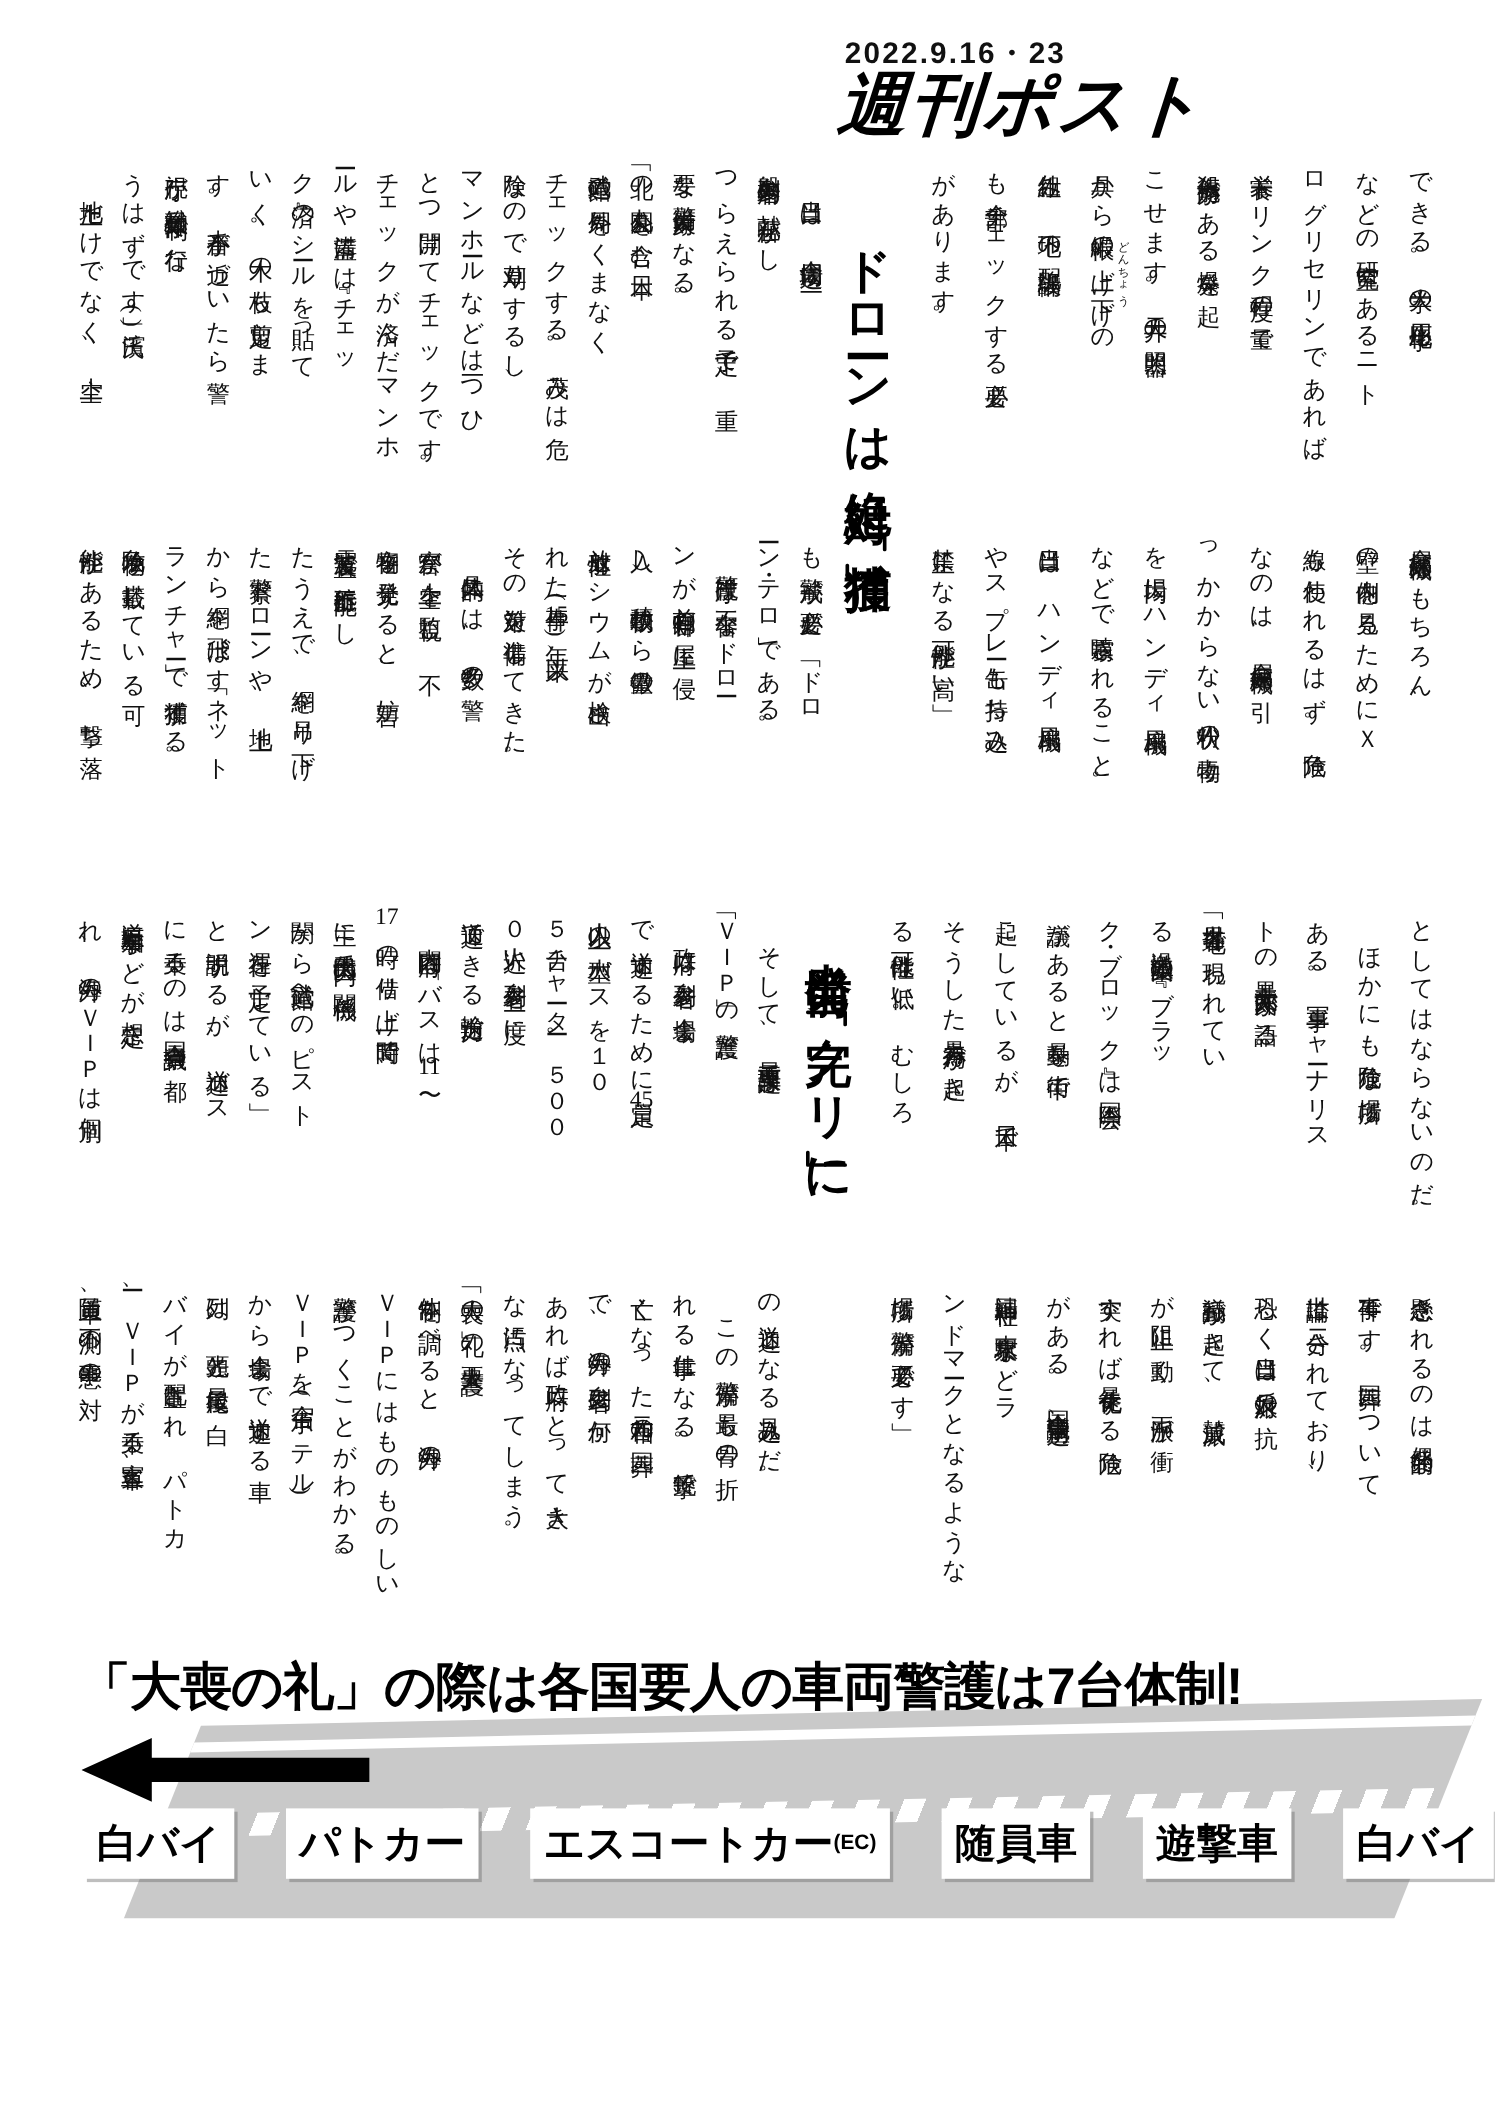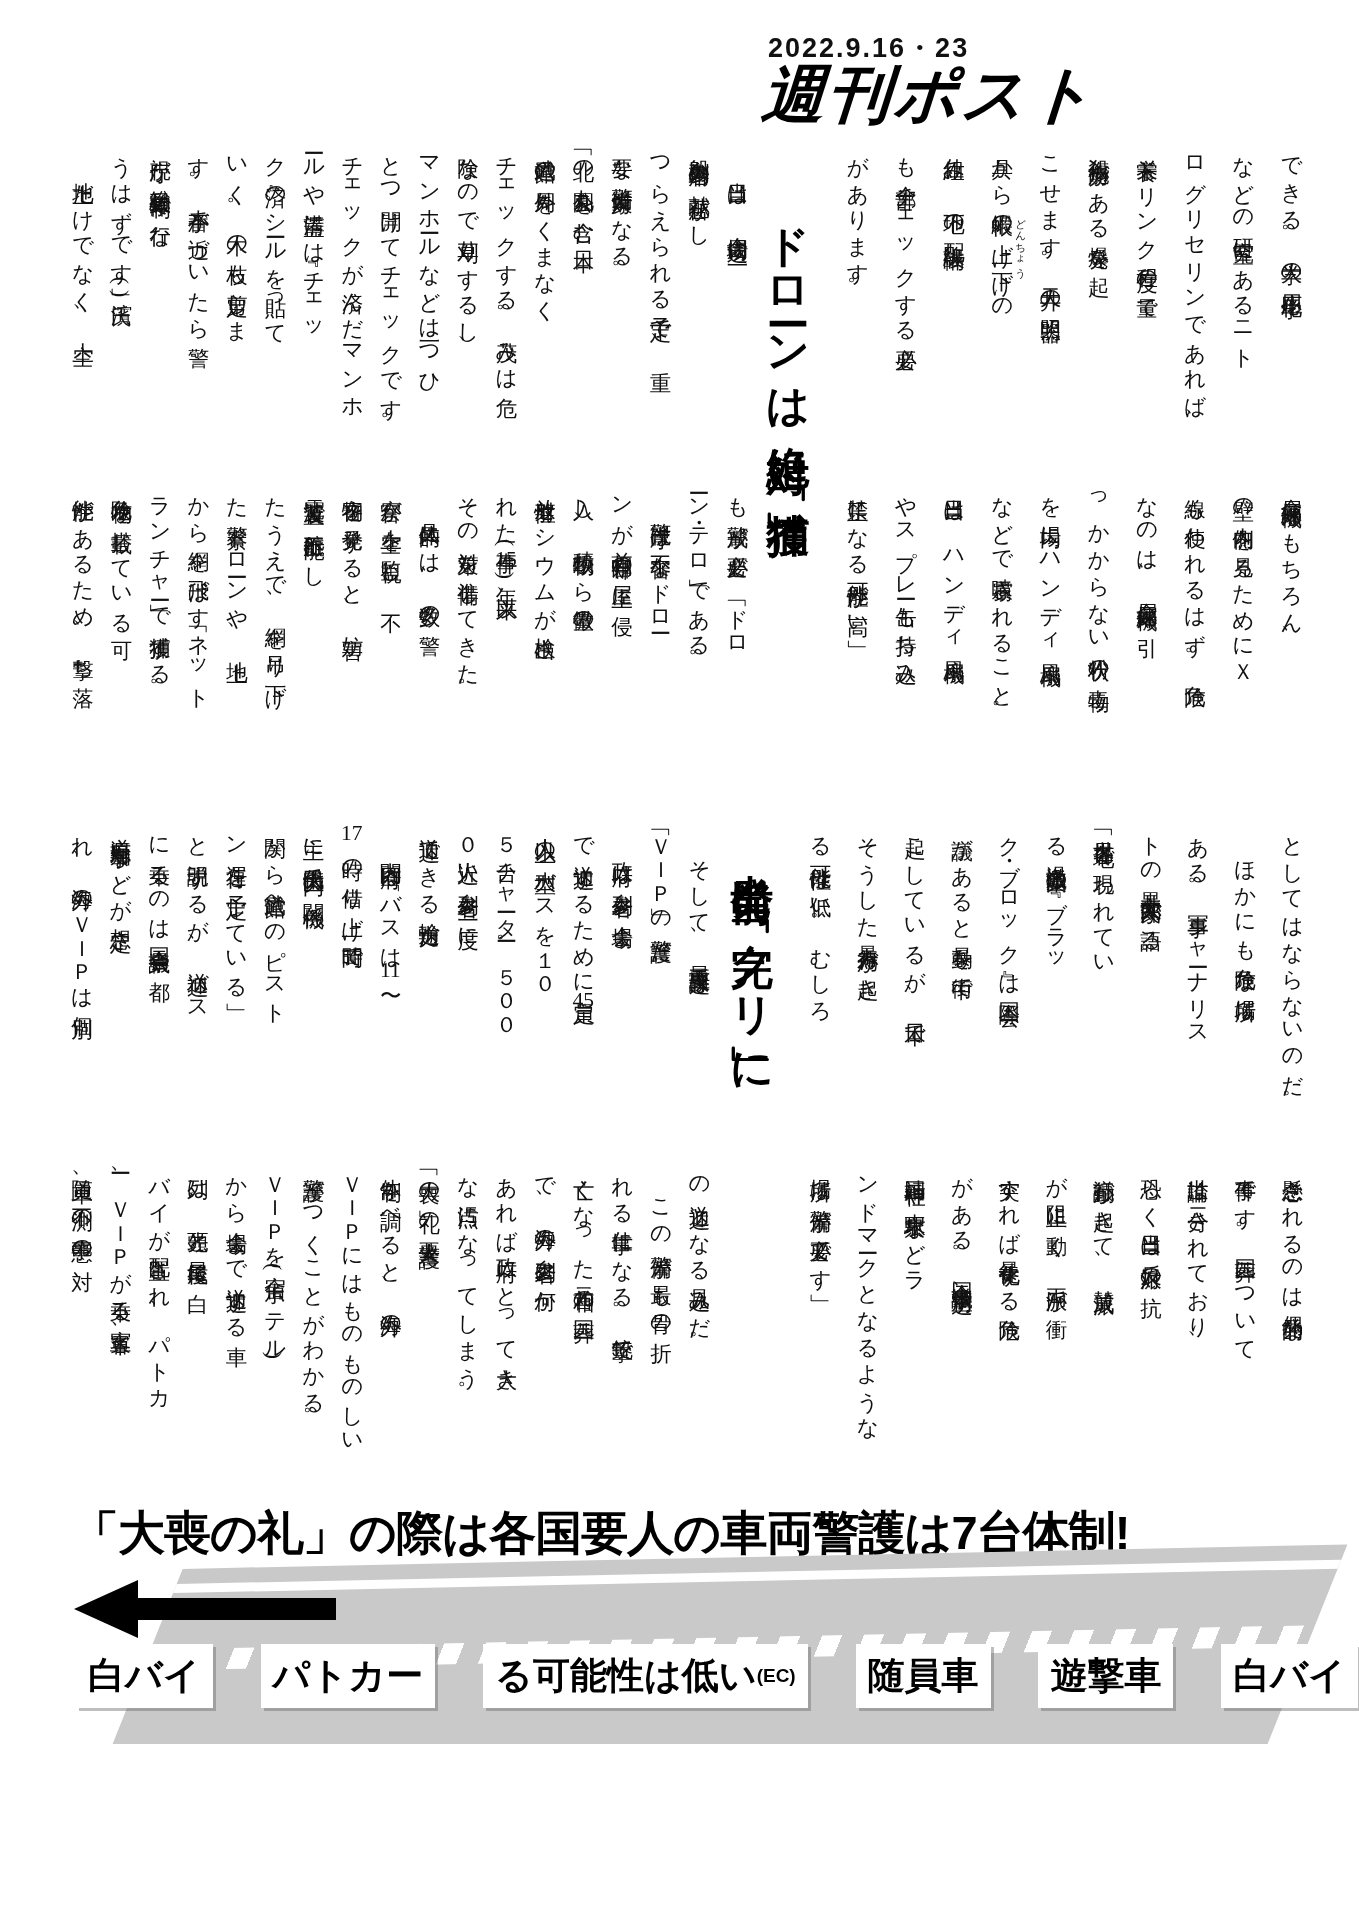--- a/index.html
+++ b/index.html
@@ -245,21 +245,21 @@
   <div class="vrow">
       <div class="vbox v-white">
       <span class="vlabel">白バイ</span>
         <span class="vsuffix"></span>
     </div>
       <div class="vbox v-white">
       <span class="vlabel">パトカー</span>
         <span class="vsuffix"></span>
     </div>
       <div class="vbox v-white">
-      <span class="vlabel">る可能性は低い</span>
+      <span class="vlabel">エスコートカー</span>
         <span class="vsuffix">(EC)</span>
     </div>
       <div class="vbox v-white">
       <span class="vlabel">随員車</span>
         <span class="vsuffix"></span>
     </div>
       <div class="vbox v-white">
       <span class="vlabel">遊撃車</span>
         <span class="vsuffix"></span>
     </div>

